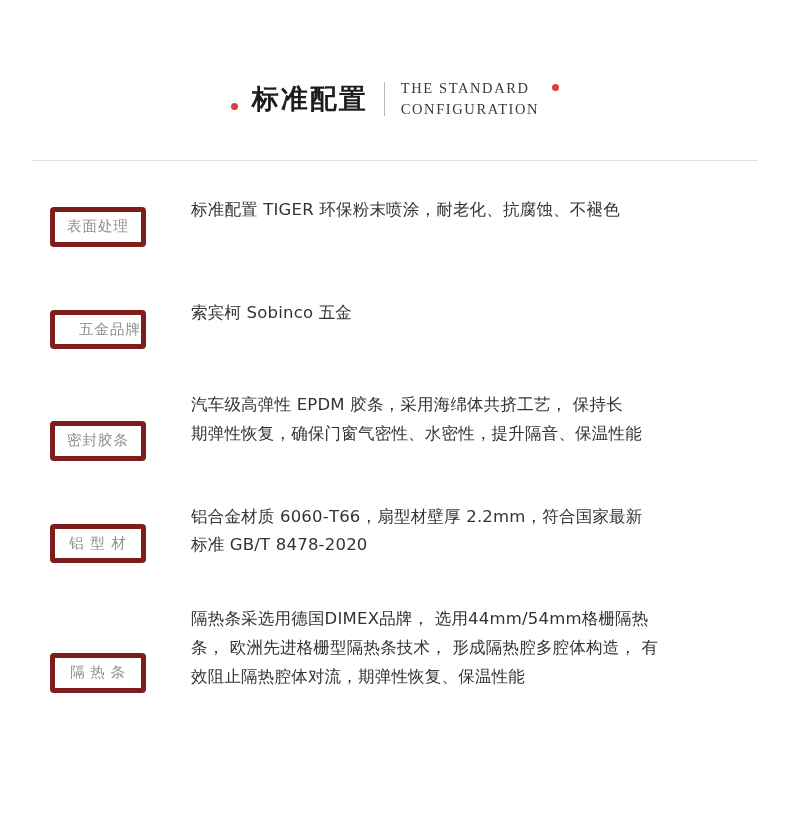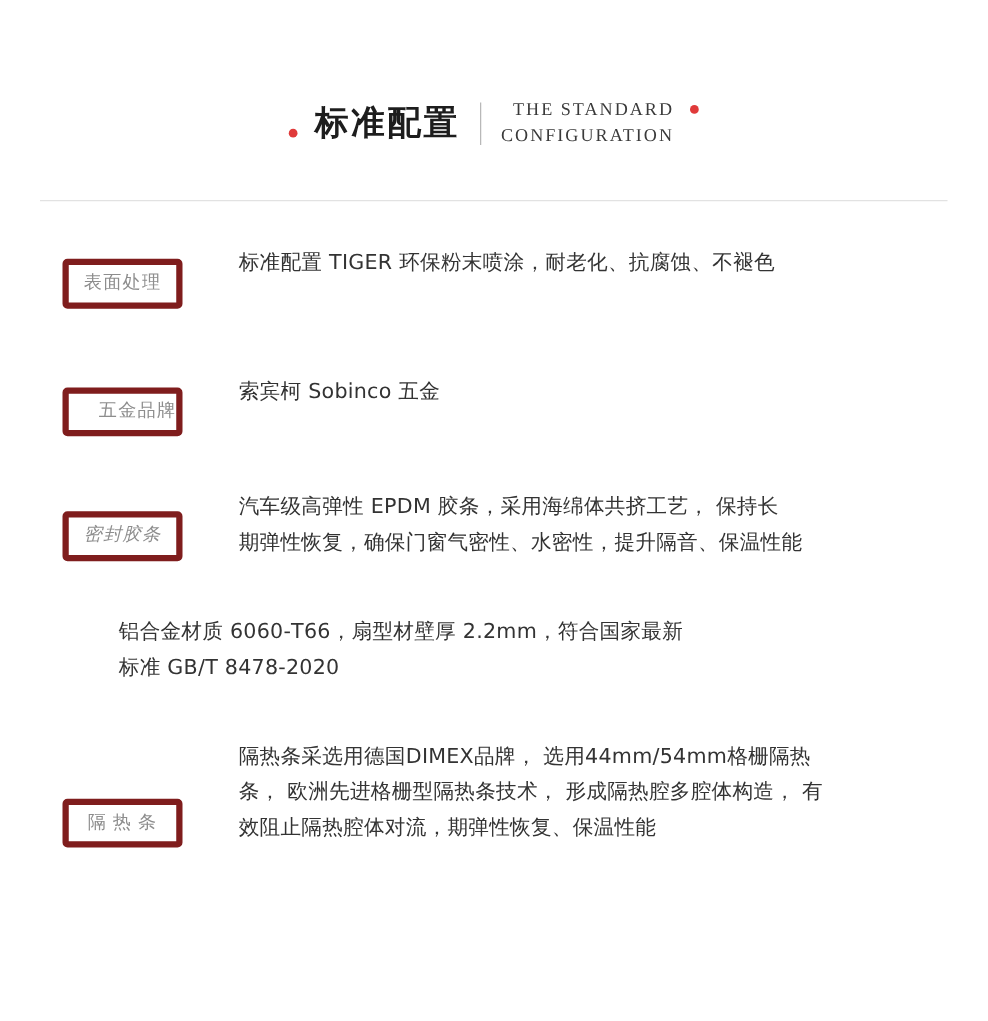--- a/index.html
+++ b/index.html
@@ -69,21 +69,21 @@
     background: #b8b8b8;
     margin: 0 16px;
   }
 
   .title-en {
     font-size: 14.5px;
     letter-spacing: 1.6px;
     line-height: 1.42;
     color: #3a3a3a;
     font-family: "Liberation Serif", serif;
-    text-align: right;
+    text-align: left;
   }
 
   
   .rule {
     position: absolute;
     top: 160px;
     left: 32px;
     width: 726px;
     height: 1px;
     background: #e2e2e2;
@@ -130,21 +130,21 @@
     font-family: "DejaVu Sans", "Liberation Sans", sans-serif;
     letter-spacing: 0.2px;
   }
 
   
   .row-1 { margin-top: 0px; }
   .row-1 .tag  { margin-top: 11px; }
   .row-2 { margin-top: 52px; }
   .row-2 .tag  { margin-top: 11px; text-align: right; }
   .row-3 { margin-top: 42px; }
-  .row-3 .tag  { margin-top: 18px; font-style: italic; }
+  .row-3 .tag  { margin-top: 30px; }
   .row-4 { margin-top: 42px; }
   .row-4 .tag  { margin-top: 21px; }
   .row-5 { margin-top: 42px; }
   .row-5 .tag  { margin-top: 48px; font-family: Liberation Serif, serif; }
 
   .desc-l2 { display: block; }
 </style>
 </head>
 <body>
 
@@ -181,20 +181,21 @@
 
     <div class="spec-row row-3">
       <div class="tag">密封胶条</div>
       <div class="desc">
         <span class="desc-l2">汽车级高弹性 EPDM 胶条，采用海绵体共挤工艺， 保持长</span>
         <span class="desc-l2">期弹性恢复，确保门窗气密性、水密性，提升隔音、保温性能</span>
       </div>
     </div>
 
     <div class="spec-row row-4">
+      <div class="tag">铝 型 材</div>
       <div class="desc">
         <span class="desc-l2">铝合金材质 6060-T66，扇型材壁厚 2.2mm，符合国家最新</span>
         <span class="desc-l2">标准 GB/T 8478-2020</span>
       </div>
     </div>
 
     <div class="spec-row row-5">
       <div class="tag">隔 热 条</div>
       <div class="desc">
         <span class="desc-l2">隔热条采选用德国DIMEX品牌， 选用44mm/54mm格栅隔热</span>

